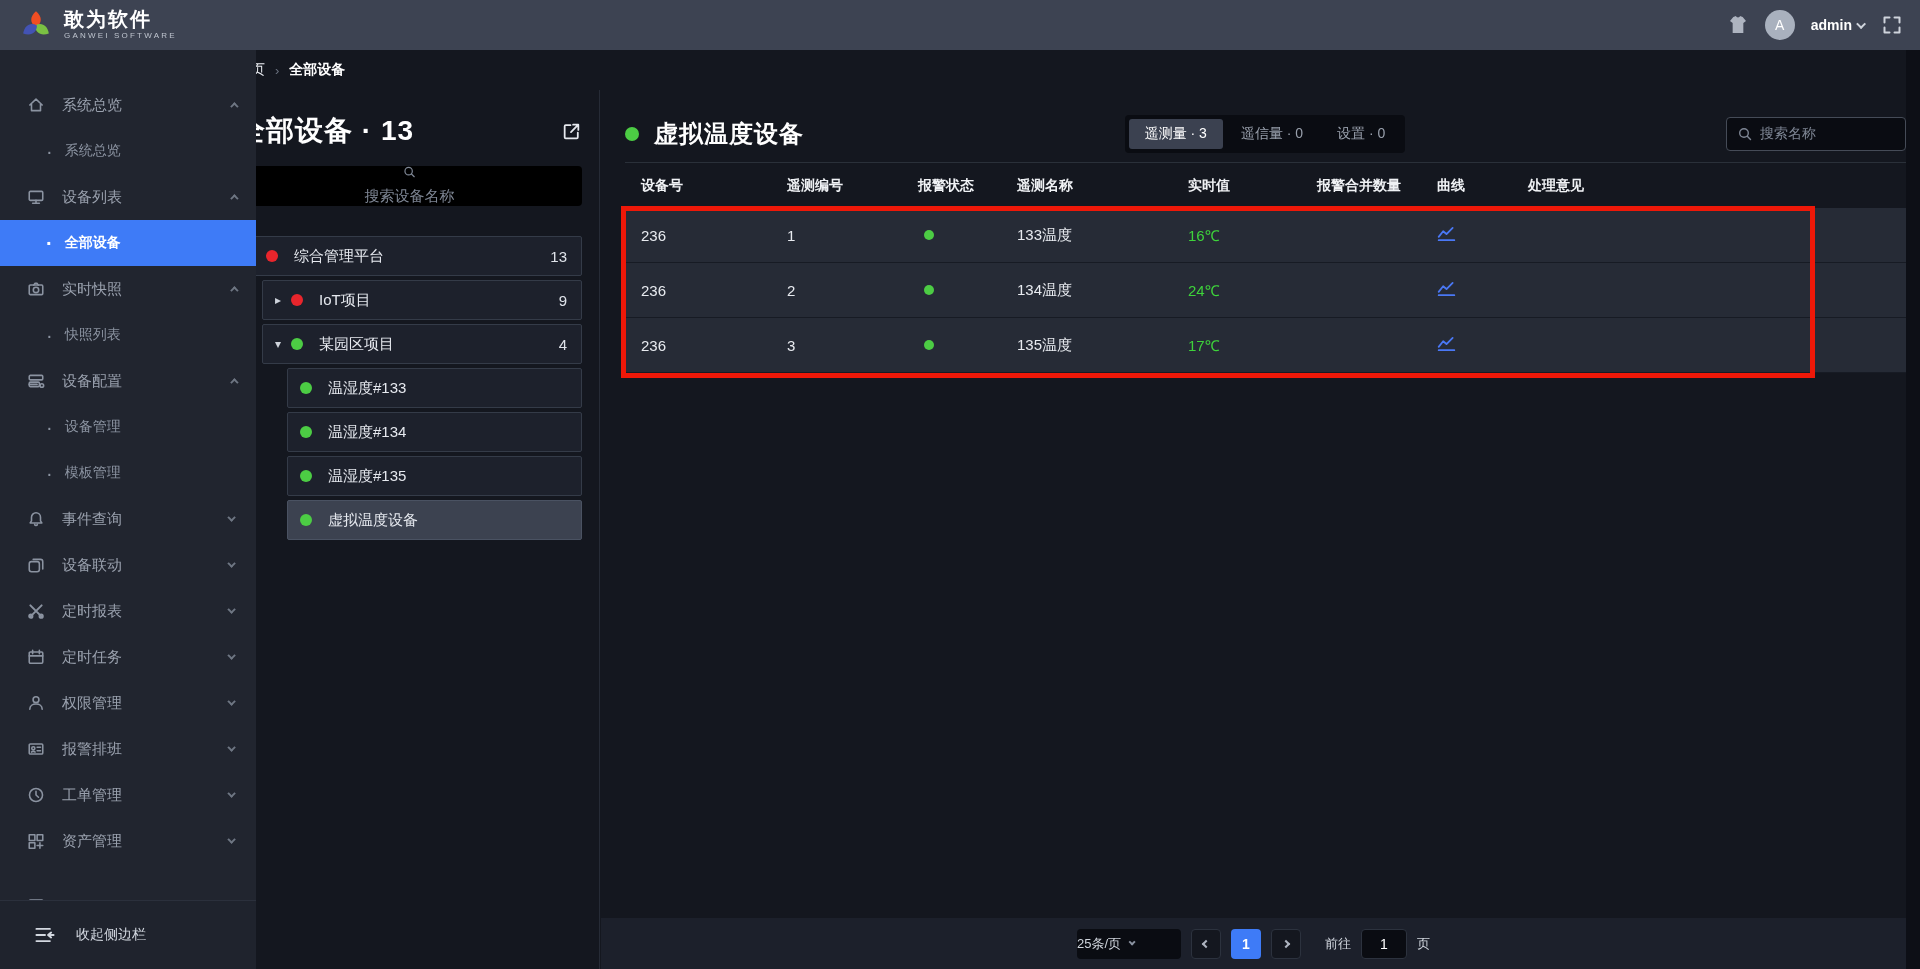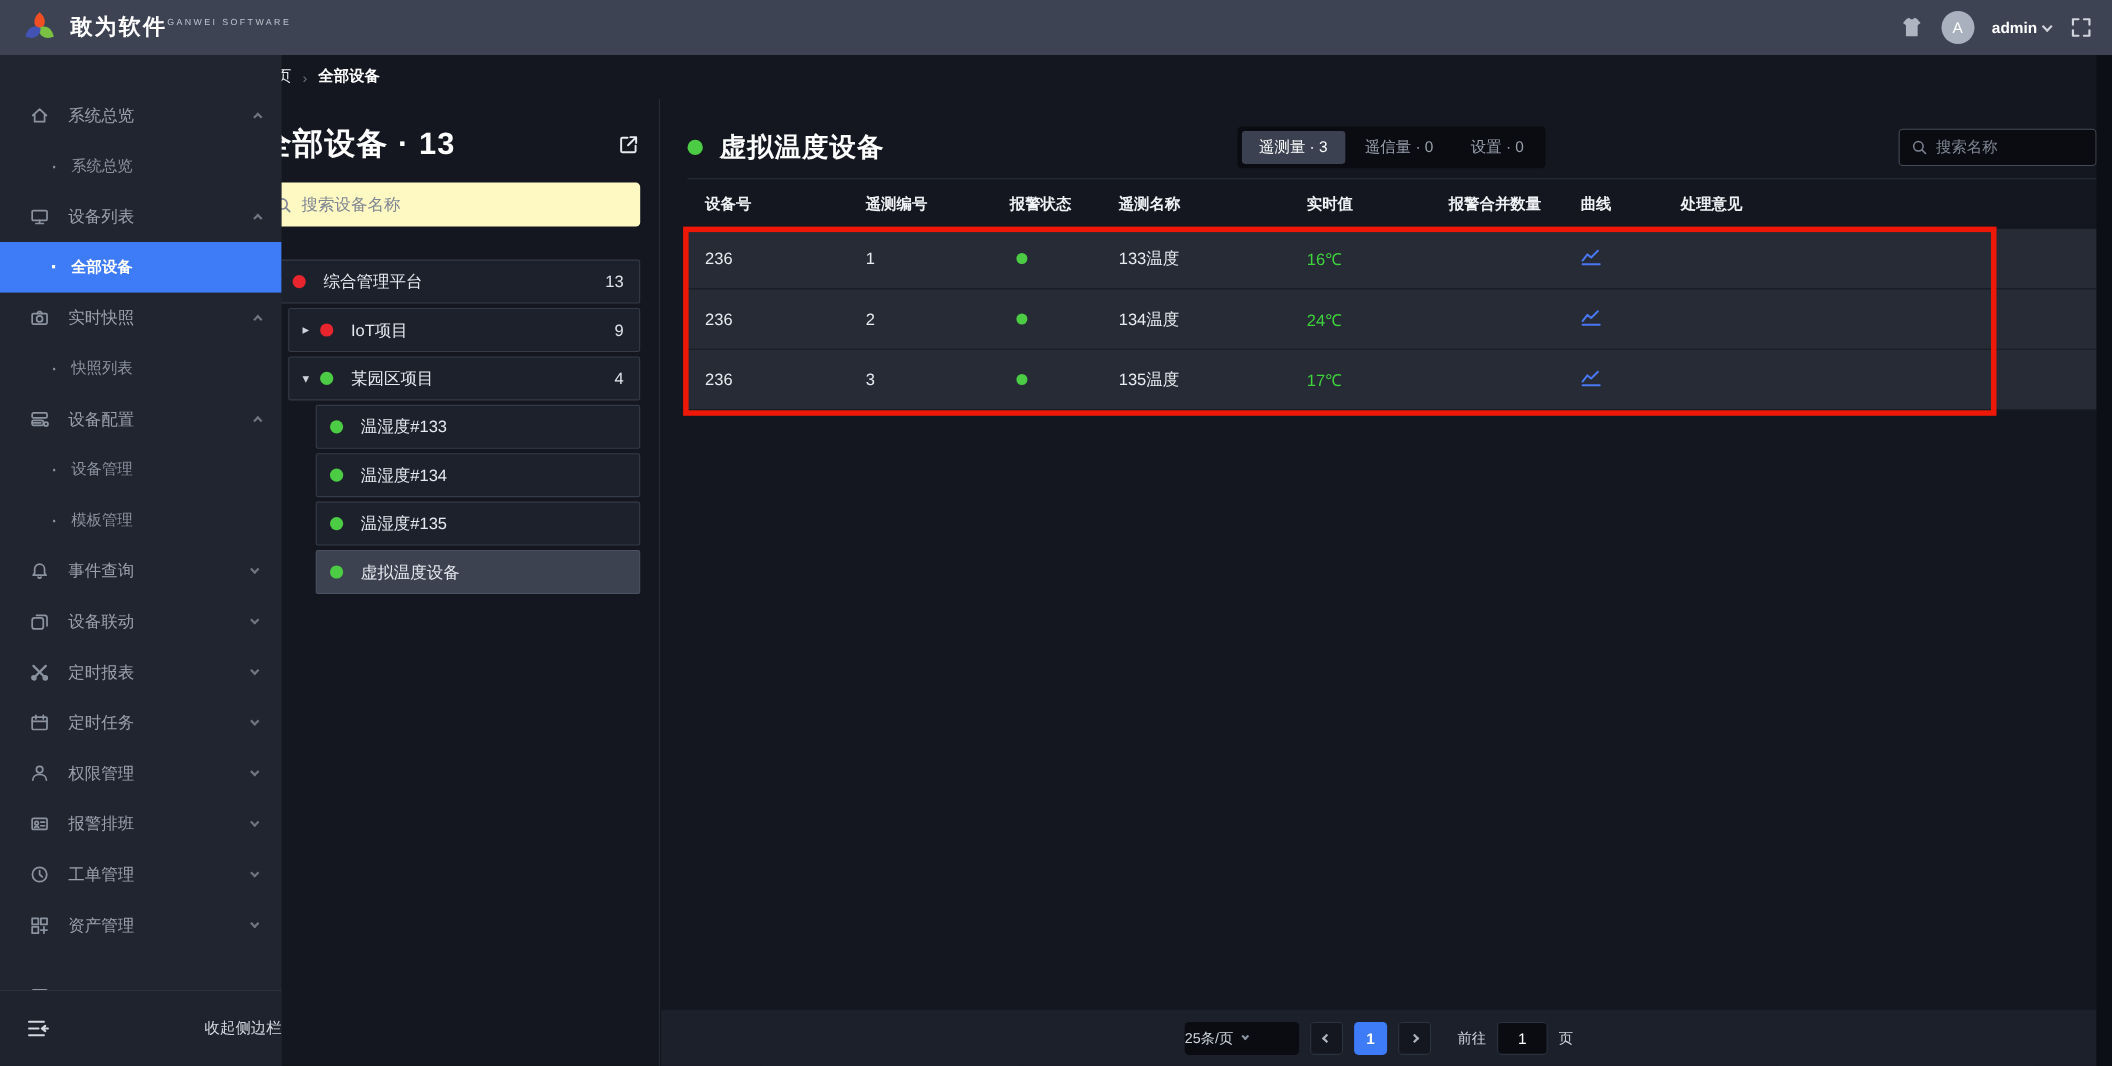--- a/index.html
+++ b/index.html
@@ -3,21 +3,21 @@
 <meta charset="utf-8">
 <style>
   * { margin:0; padding:0; box-sizing:border-box; }
   html,body { width:1920px; height:969px; overflow:hidden; }
   body { font-family:"Liberation Sans", sans-serif; background:#14171f; color:#e8ebf0; position:relative; }
 
   
   .topbar { position:absolute; top:0; left:0; width:1920px; height:50px; background:#3d4352;
             display:flex; align-items:center; padding:0 18px; z-index:20; }
   .brand { display:flex; align-items:center; gap:10px; }
-  .brand-text { display:flex; line-height:1.05; }
+  .brand-text { display:flex; flex-direction:column; line-height:1.05; }
   .brand-cn { font-size:20px; font-weight:bold; color:#ffffff; letter-spacing:2px; }
   .brand-en { font-size:8px; color:#bfc5cf; letter-spacing:2.2px; margin-top:2px; }
   .topbar-right { margin-left:auto; display:flex; align-items:center; gap:16px; }
   .avatar { width:30px; height:30px; border-radius:50%; background:#a9b1be; color:#fff;
             display:flex; align-items:center; justify-content:center; font-size:14px; }
   .admin-name { font-size:14px; color:#ffffff; font-weight:bold; display:flex; align-items:center; gap:7px; }
   .chev { display:inline-block; width:7px; height:7px; border-left:2px solid #cfd4dc; border-bottom:2px solid #cfd4dc; }
   .chev.down { transform:rotate(-45deg) translateY(-2px); }
   .chev.up   { transform:rotate(135deg) translateY(-2px); }
   .chev.left { transform:rotate(45deg); }
@@ -28,39 +28,39 @@
   .nav { height:850px; overflow:hidden; padding-top:32px; }
   .nav-group, .nav-sub { height:46px; display:flex; align-items:center; cursor:pointer; position:relative; }
   .nav-group { padding-left:26px; color:#9aa1ae; font-size:15px; }
   .nav-group .nav-icon { width:20px; display:flex; justify-content:center; margin-right:16px; }
   .nav-group .chev { position:absolute; right:20px; width:6px; height:6px; border-color:#6e7683; }
   .nav-sub { padding-left:46px; color:#8b93a1; font-size:14px; }
   .nav-sub .bullet::before { content:"·"; font-size:20px; margin-right:12px; color:inherit; }
   .nav-sub.active { background:#3e7bf7; color:#ffffff; font-weight:bold; }
   .nav-clipped { margin-top:18px; }
   .sb-footer { position:absolute; left:0; bottom:0; width:100%; height:69px; border-top:1px solid #2b303c;
-               display:flex; align-items:center; padding-left:24px; gap:20px; background:#1f232d; cursor:pointer;justify-content:space-between; }
+               display:flex; align-items:center; padding-left:34px; gap:20px; background:#1f232d; cursor:pointer; }
   .sb-footer span.lbl { font-size:14px; color:#d3d8e0; }
   svg.ic { stroke:#8b93a1; fill:none; stroke-width:1.4; stroke-linecap:round; stroke-linejoin:round; }
 
   
   .breadcrumb { position:absolute; top:50px; left:220px; right:0; height:40px; display:flex;
                 align-items:center; gap:10px; padding-left:17px; font-size:14px; }
   .breadcrumb .bc-home { color:#e8ebf0; cursor:pointer; }
   .breadcrumb .bc-sep { color:#6b7380; font-size:13px; }
   .breadcrumb .bc-cur { color:#ffffff; font-weight:bold; }
 
   
   .device-panel { position:absolute; top:90px; left:220px; width:380px; height:879px;
                   border-right:1px solid #262b36; padding:0 17px; }
   .dp-title-row { margin-top:22px; display:flex; align-items:center; }
   .dp-title { font-size:28px; font-weight:bold; color:#ffffff; letter-spacing:1px; }
   .dp-open { margin-left:auto; cursor:pointer; display:flex; }
-  .dp-search { margin-top:16px; height:40px; background:#fef9c3; border-radius:4px; display:flex;
-               align-items:center; gap:9px; padding:0 13px; cursor:text; }
+  .dp-search { margin-top:16px; height:40px; background:#000000; border-radius:4px; display:flex;
+               align-items:center; gap:9px; padding:0 13px; cursor:text;flex-direction:column; }
   .dp-search .ph { color:#7e8694; font-size:15px; }
   .tree { margin-top:30px; }
   .tree-row { height:40px; margin-bottom:4px; background:#1d212c; border:1px solid #343b48; border-radius:2px;
               display:flex; align-items:center; padding:0 14px 0 12px; cursor:pointer; }
   .tree-row.lvl1 { margin-left:25px; }
   .tree-row.lvl2 { margin-left:50px; }
   .tree-row.selected { background:#3c4250; border-color:#4a5262; }
   .tree-caret { width:16px; color:#cfd4dc; font-size:12px; flex:none; }
   .dot { width:12px; height:12px; border-radius:50%; flex:none; }
   .dot.red { background:#e8252c; }

